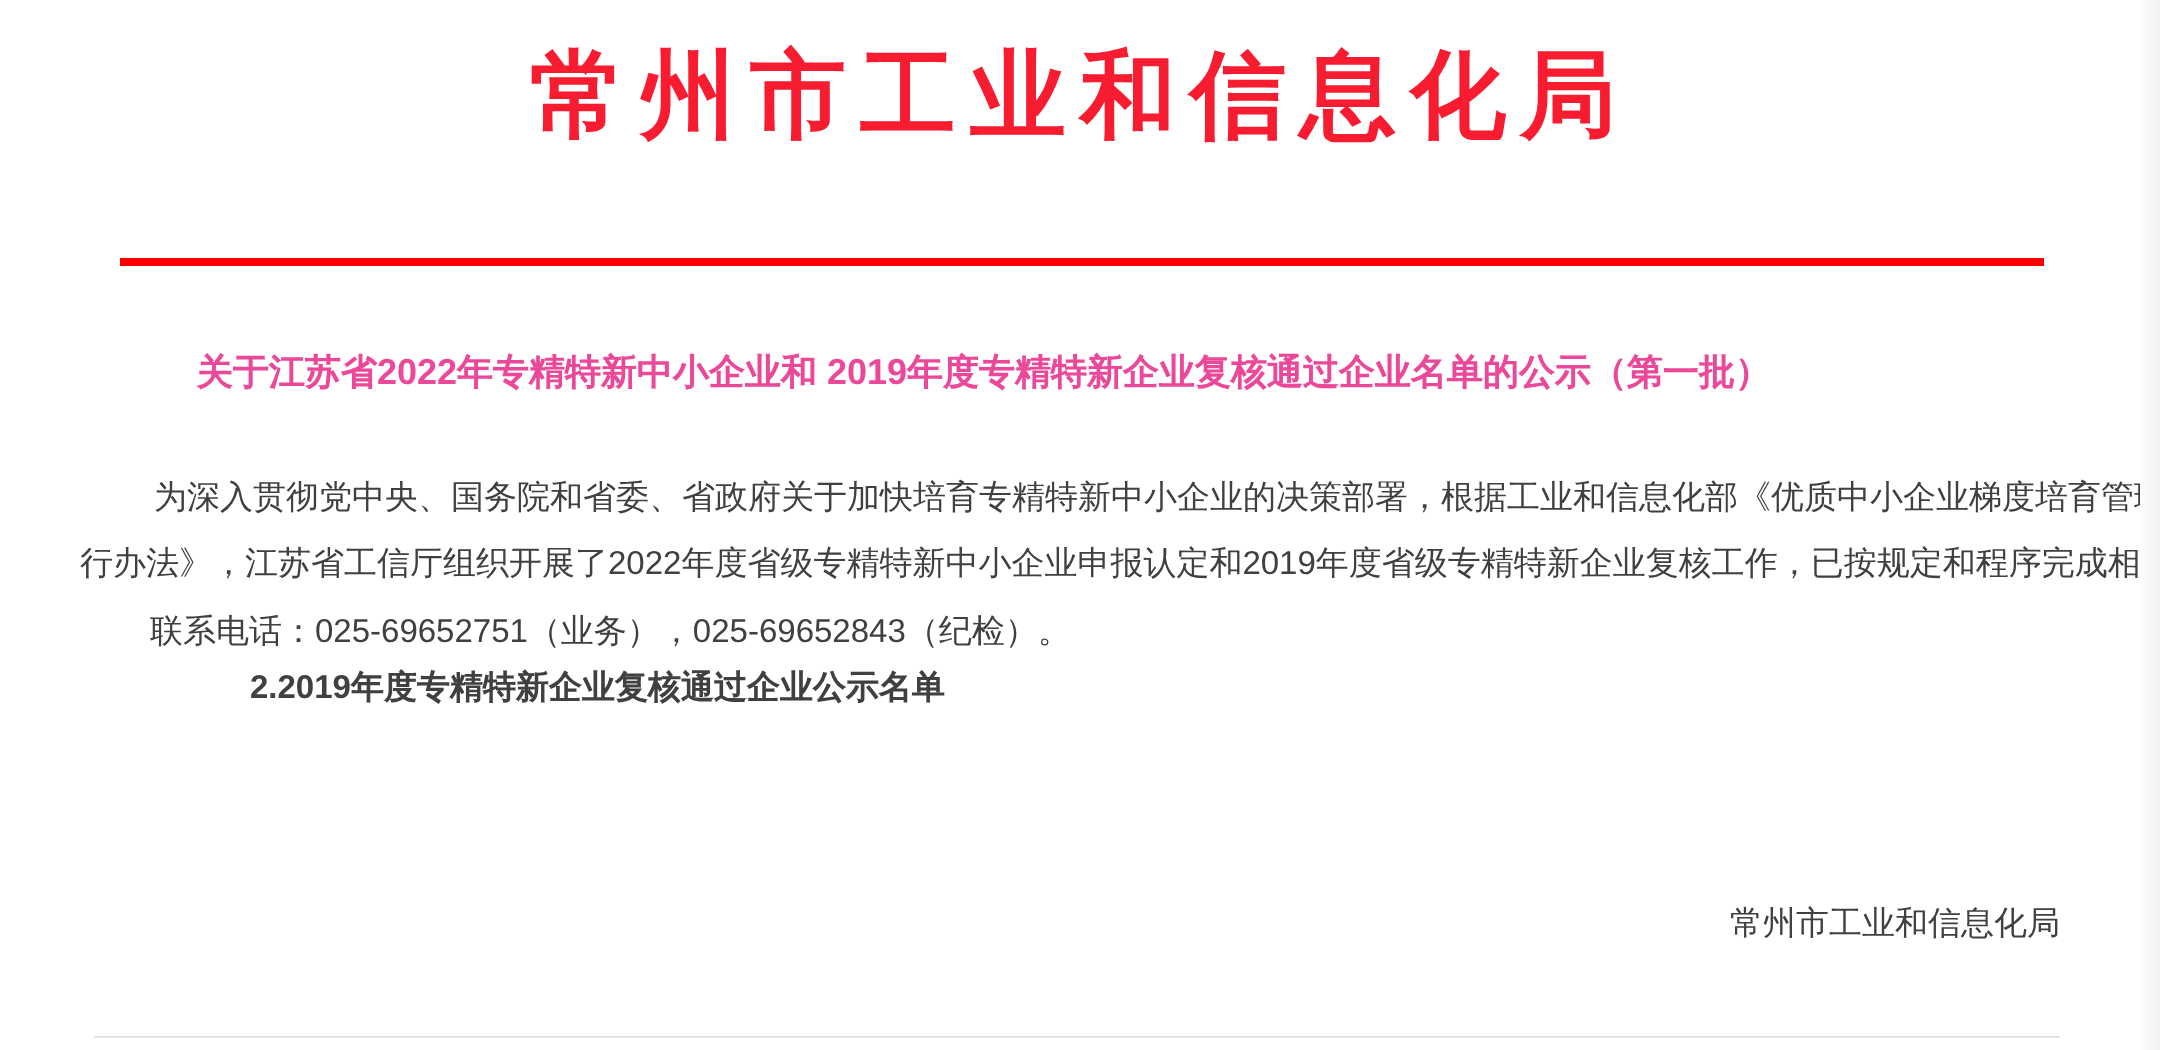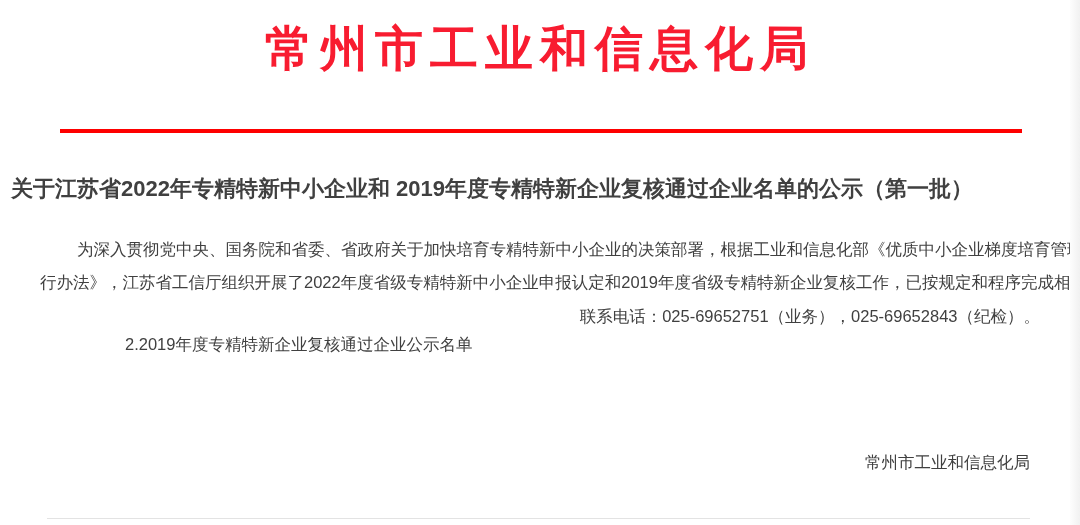--- a/index.html
+++ b/index.html
@@ -44,23 +44,23 @@
     width: 962px;
     height: 4px;
     background: #fe0000;
   }
   .doc-heading {
     position: absolute;
     top: 174px;
     left: 0;
     width: 984px;
     text-align: center;
-    font-size: 22px;
+    font-size: 18px;
     font-weight: bold;
-    color: #404040;
+    color: #ec4899;
     white-space: nowrap;
   }
   .doc-body {
     position: absolute;
     top: 233px;
     left: 40px;
     width: 1000px;
     font-size: 16.5px;
     color: #404040;
   }
@@ -71,24 +71,24 @@
   .para-line.indent-first {
     padding-left: 37px;
   }
   .meta-line {
     line-height: 28px;
     white-space: nowrap;
     padding-left: 35px;
   }
   .meta-line.contact {
     margin-top: 4px;
-    text-align: right;
   }
   .meta-line.attachment-2 {
     padding-left: 85px;
+    font-weight: bold;
   }
   .signature-block {
     position: absolute;
     top: 447px;
     right: 50px;
     text-align: right;
     font-size: 16.5px;
     color: #404040;
     line-height: 30px;
   }

